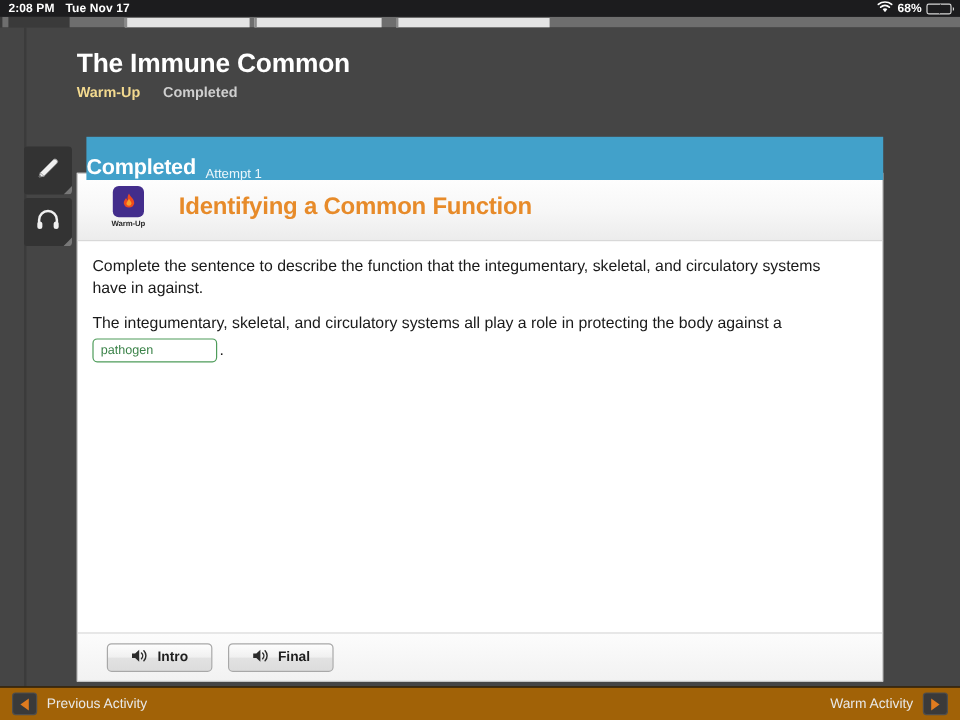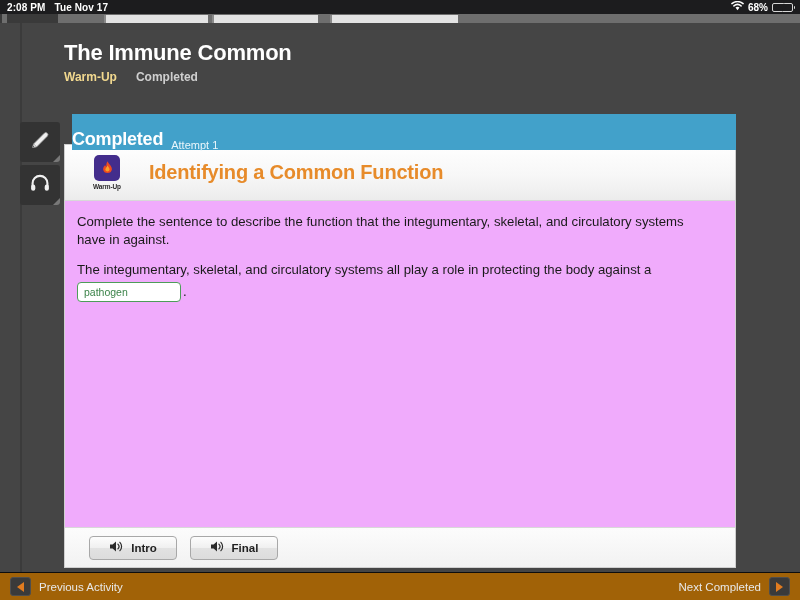--- a/index.html
+++ b/index.html
@@ -203,21 +203,21 @@
     position: relative;
     top: 1px;
   }
 
   
   #content-card {
     position: absolute;
     left: 64px; top: 144px;
     width: 672px;
     height: 424px;
-    background: #f0abfc;
+    background: #ffffff;
     border: 1px solid #cfcfcf;
     box-sizing: border-box;
     z-index: 14;
     display: flex;
     flex-direction: column;
   }
   #card-header {
     height: 56px;
     flex: 0 0 56px;
     background: linear-gradient(to bottom, #ffffff 0%, #f7f7f7 55%, #ececec 100%);
@@ -497,18 +497,18 @@
 </div>
 
 <div id="bottom-bar">
   <div class="nav-group" id="nav-prev">
     <span class="nav-arrow-box">
         <span class="tri-left"></span>
       </span>
     <span class="nav-label">Previous Activity</span>
   </div>
   <div class="nav-group" id="nav-next">
-    <span class="nav-label">Next Completed</span>
+    <span class="nav-label">Warm Activity</span>
     <span class="nav-arrow-box">
         <span class="tri-right"></span>
       </span>
   </div>
 </div>
 
 </body></html>

